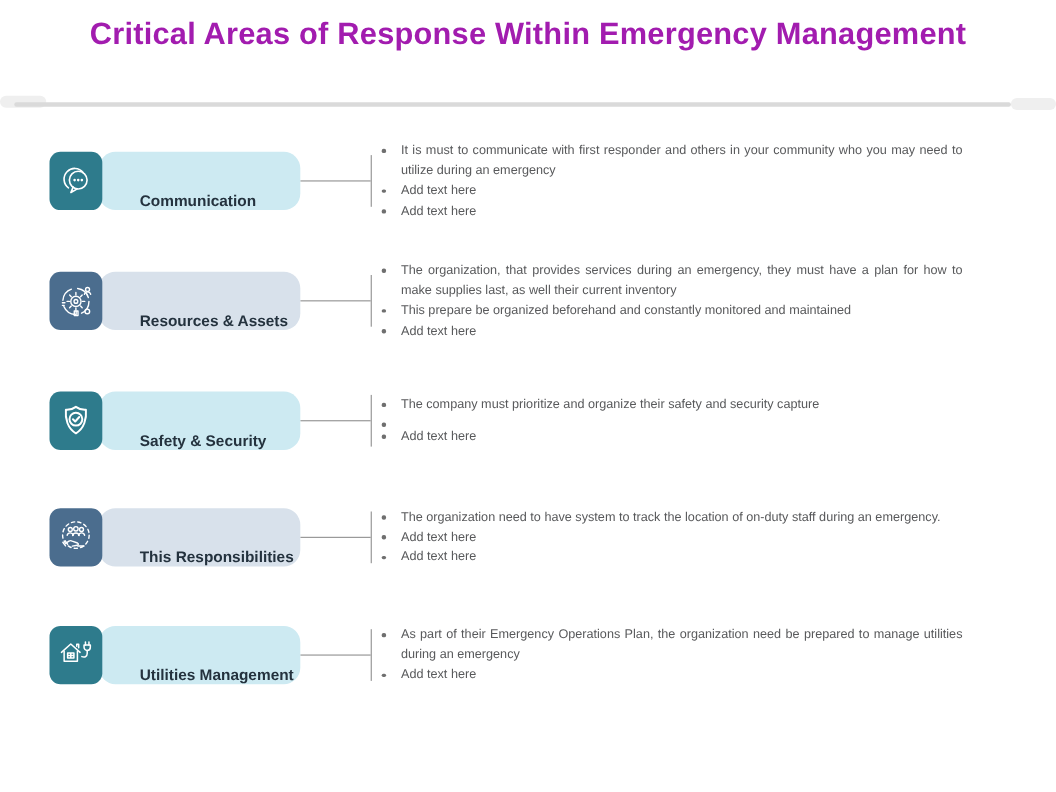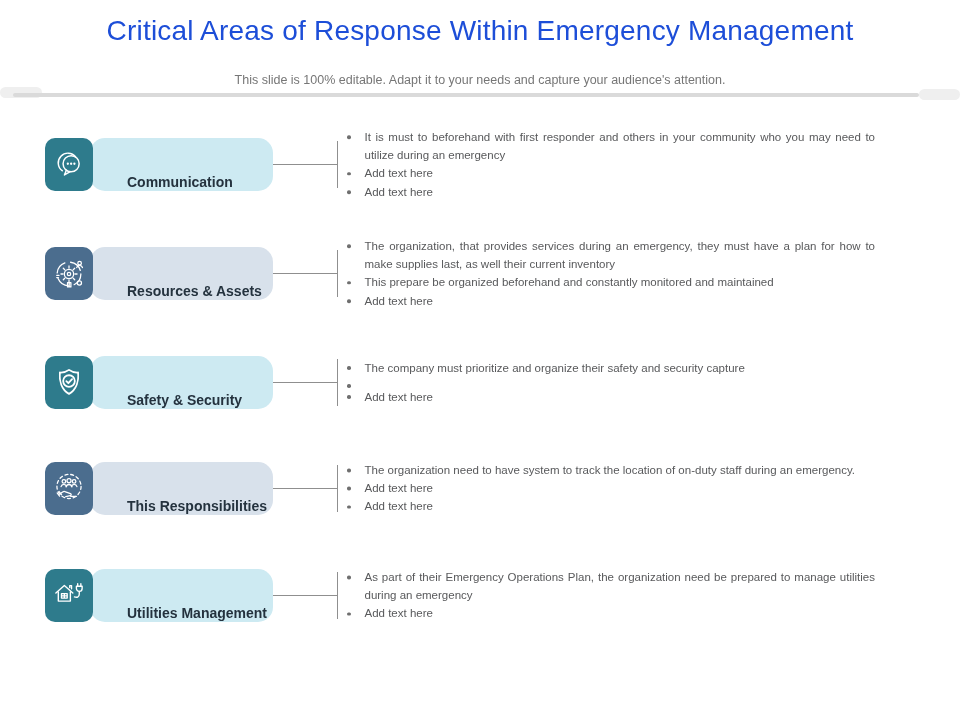--- a/index.html
+++ b/index.html
@@ -4,21 +4,21 @@
 <style>
   html,body{margin:0;padding:0;}
   body{
     width:960px;height:720px;position:relative;overflow:hidden;
     background:#ffffff;font-family:"Liberation Sans",sans-serif;
   }
   .slide{position:absolute;inset:0;background:#ffffff;}
 
   .title{
     position:absolute;top:15px;left:0;right:0;margin:0;
-    text-align:center;font-size:28px;font-weight:400;color:#1d4ed8;
+    text-align:center;font-size:28px;font-weight:700;color:#a21caf;
     letter-spacing:.2px;
   }
   .subtitle{
     position:absolute;top:73px;left:0;right:0;margin:0;
     text-align:center;font-size:12.5px;color:#767676;
   }
   .divider-rule{
     position:absolute;left:13px;top:93px;width:906px;height:4px;
     background:var(--divider,#dadada);border-radius:2px;
   }
@@ -64,21 +64,20 @@
 
   .page-number{position:absolute;right:22px;top:680px;font-size:14.5px;color:#4a4a4a;margin-top:44px;}
 
   .icon-box svg{display:block;}
 </style>
 </head>
 <body>
 
 <div class="slide">
   <h1 class="title">Critical Areas of Response Within Emergency Management</h1>
-  <p class="subtitle">This slide is 100% editable. Adapt it to your needs and capture your audience's attention.</p>
   <div class="divider-cap left"></div>
   <div class="divider-rule"></div>
   <div class="divider-cap right"></div>
 
   <div class="rows">
   <div class="row teal">
     <div class="icon-box">
   <svg width="36" height="36" viewBox="0 0 34 34">
     <g fill="none" stroke="#ffffff" stroke-width="1.4" stroke-linecap="round" stroke-linejoin="round">
       <path d="M23.2 9.2 A9.2 9.2 0 1 0 10.6 22.4"></path>
@@ -93,21 +92,21 @@
   </svg>
 </div>
     <div class="pill">
       <span class="pill-label">Communication</span>
     </div>
     <div class="connector"></div>
     <div class="connector-tick"></div>
     <ul class="bullets">
           <li class="bullet">
             <span class="dot"></span>
-            <span class="bullet-text">It is must to beforehand with first responder and others in your community who you may need to utilize during an emergency</span>
+            <span class="bullet-text">It is must to communicate with first responder and others in your community who you may need to utilize during an emergency</span>
           </li>
           <li class="bullet">
             <span class="dot"></span>
             <span class="bullet-text">Add text here</span>
           </li>
           <li class="bullet">
             <span class="dot"></span>
             <span class="bullet-text">Add text here</span>
           </li>
         </ul>

